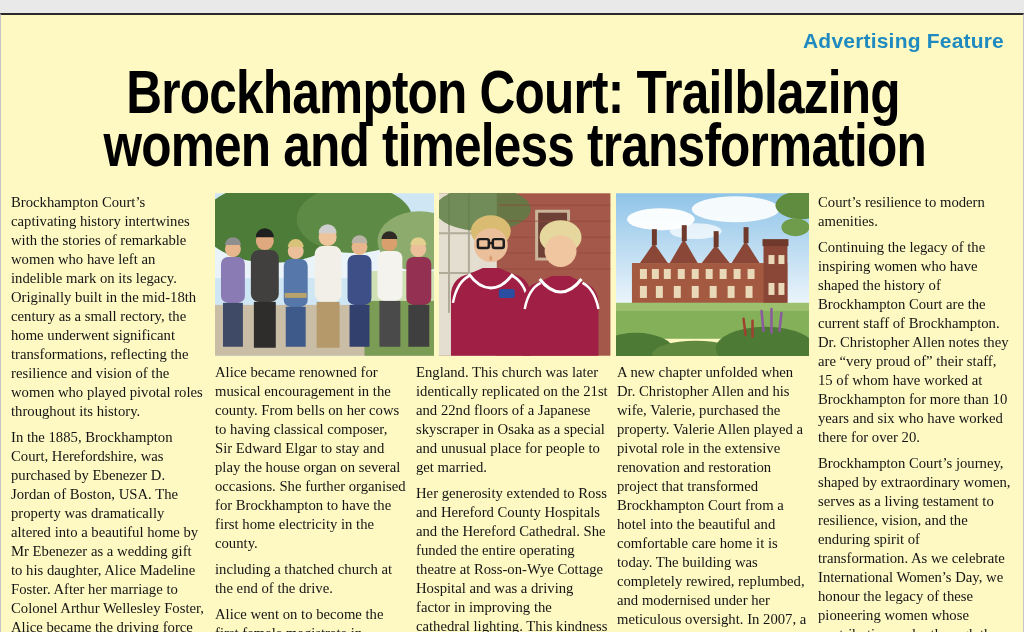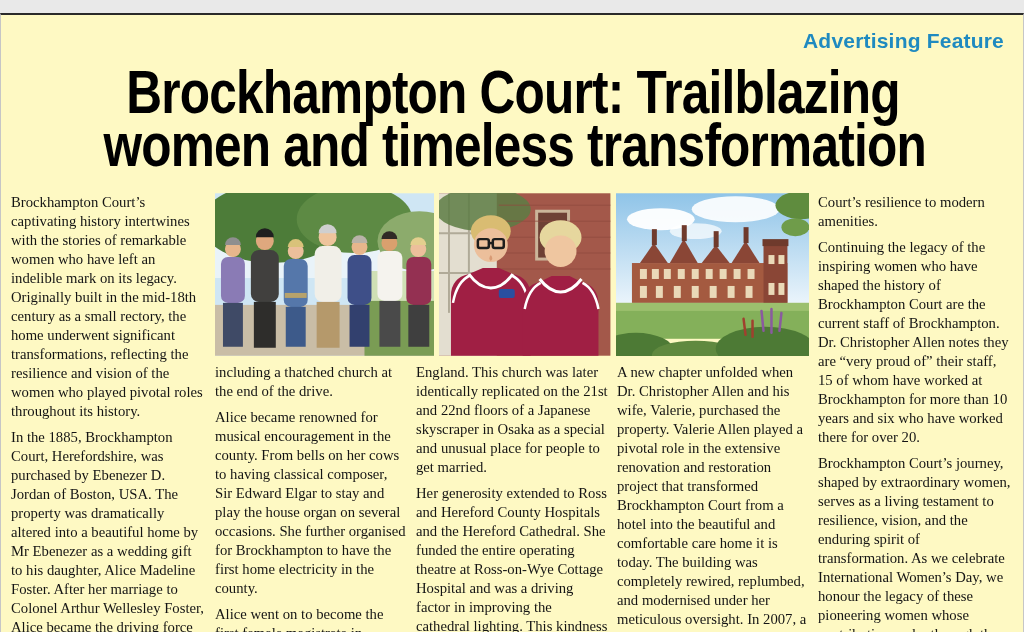--- a/index.html
+++ b/index.html
@@ -214,22 +214,22 @@
               <line x1="130" y1="142" x2="128" y2="126"></line>
               <line x1="137" y1="144" x2="137" y2="128"></line>
             </g>
           <ellipse cx="186" cy="12" rx="26" ry="14" fill="#5f8c3e"></ellipse>
           <ellipse cx="180" cy="34" rx="14" ry="9" fill="#6f9c4a"></ellipse>
         </svg>
       </div>
 
       <div class="middle-cols">
         <div class="col">
+          <p class="body-par">Alice became renowned for musical encouragement in the county. From bells on her cows to having classical composer, Sir Edward Elgar to stay and play the house organ on several occasions. She further organised for Brockhampton to have the first home electricity in the county.</p>
           <p class="body-par">including a thatched church at the end of the drive.</p>
-          <p class="body-par">Alice became renowned for musical encouragement in the county. From bells on her cows to having classical composer, Sir Edward Elgar to stay and play the house organ on several occasions. She further organised for Brockhampton to have the first home electricity in the county.</p>
           <p class="body-par">Alice went on to become the first female magistrate in Herefordshire, a trailblazer who was responsible for the foundation of the WI and for the building of a beautiful new church at Brockhampton, one of only two thatched churches in</p>
         </div>
         <div class="col">
           <p class="body-par">England. This church was later identically replicated on the 21st and 22nd floors of a Japanese skyscraper in Osaka as a special and unusual place for people to get married.</p>
           <p class="body-par">Her generosity extended to Ross and Hereford County Hospitals and the Hereford Cathedral. She funded the entire operating theatre at Ross-on-Wye Cottage Hospital and was a driving factor in improving the cathedral lighting. This kindness has been continued by her descendants.</p>
 
         </div>
         <div class="col">
           <p class="body-par">A new chapter unfolded when Dr. Christopher Allen and his wife, Valerie, purchased the property. Valerie Allen played a pivotal role in the extensive renovation and restoration project that transformed Brockhampton Court from a hotel into the beautiful and comfortable care home it is today. The building was completely rewired, replumbed, and modernised under her meticulous oversight. In 2007, a new wing was added, reflecting Brockhampton</p>
         </div>

